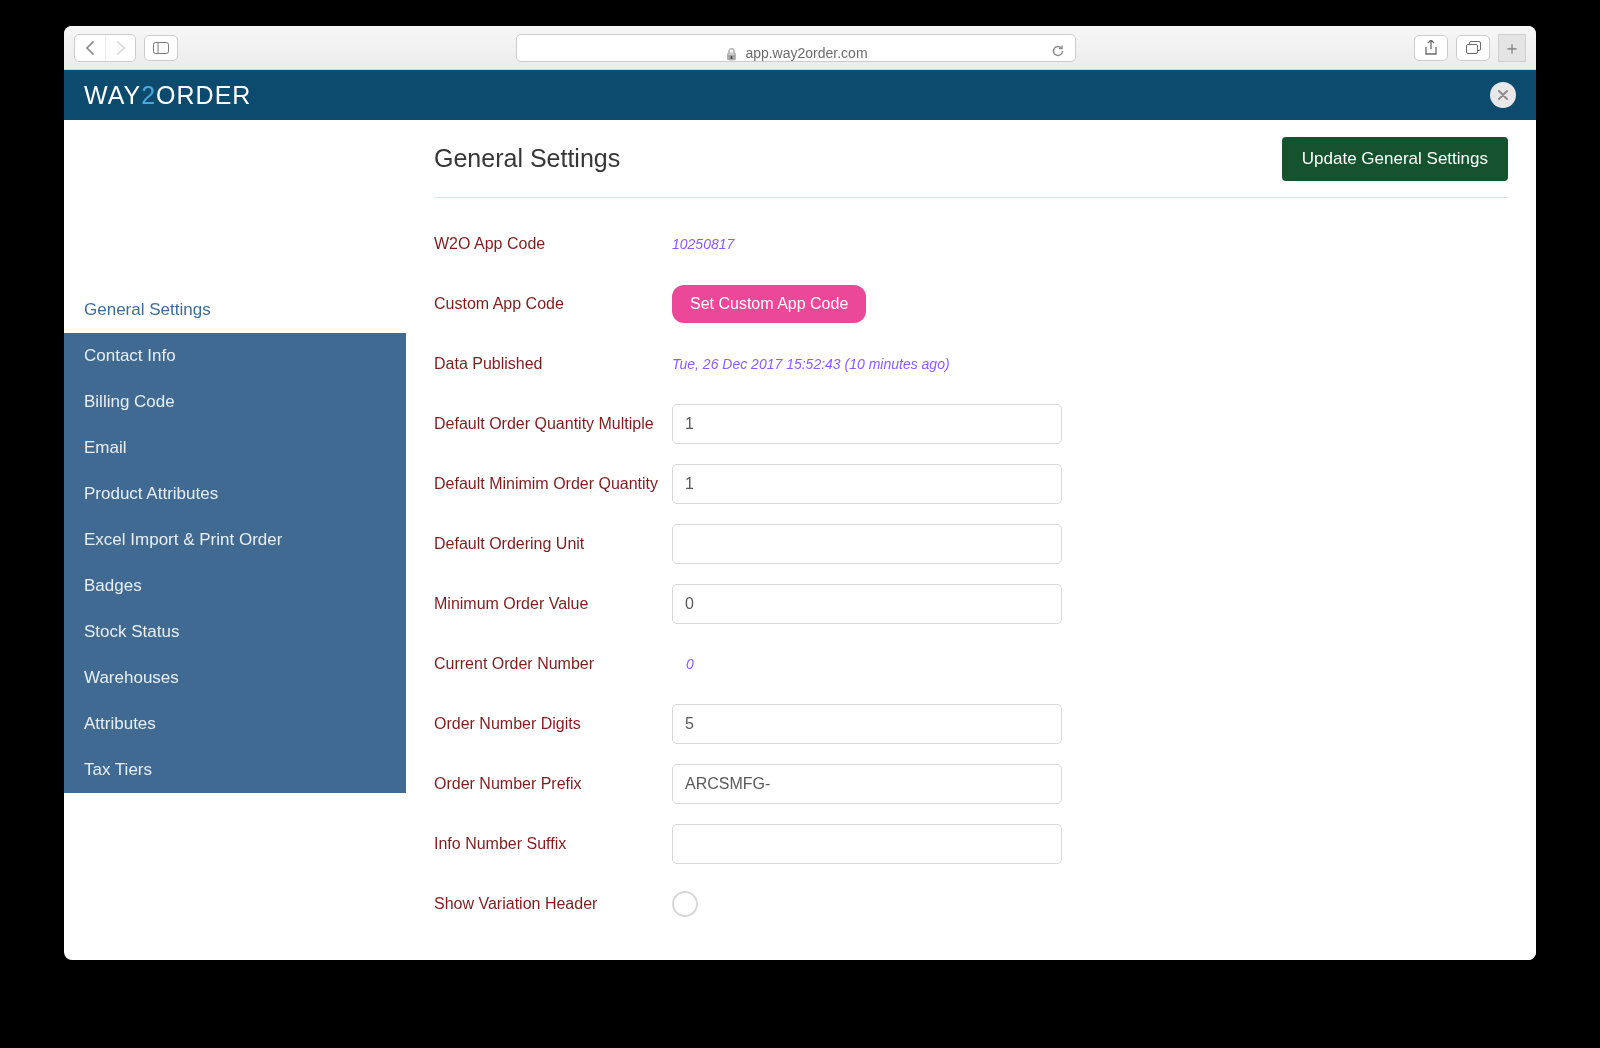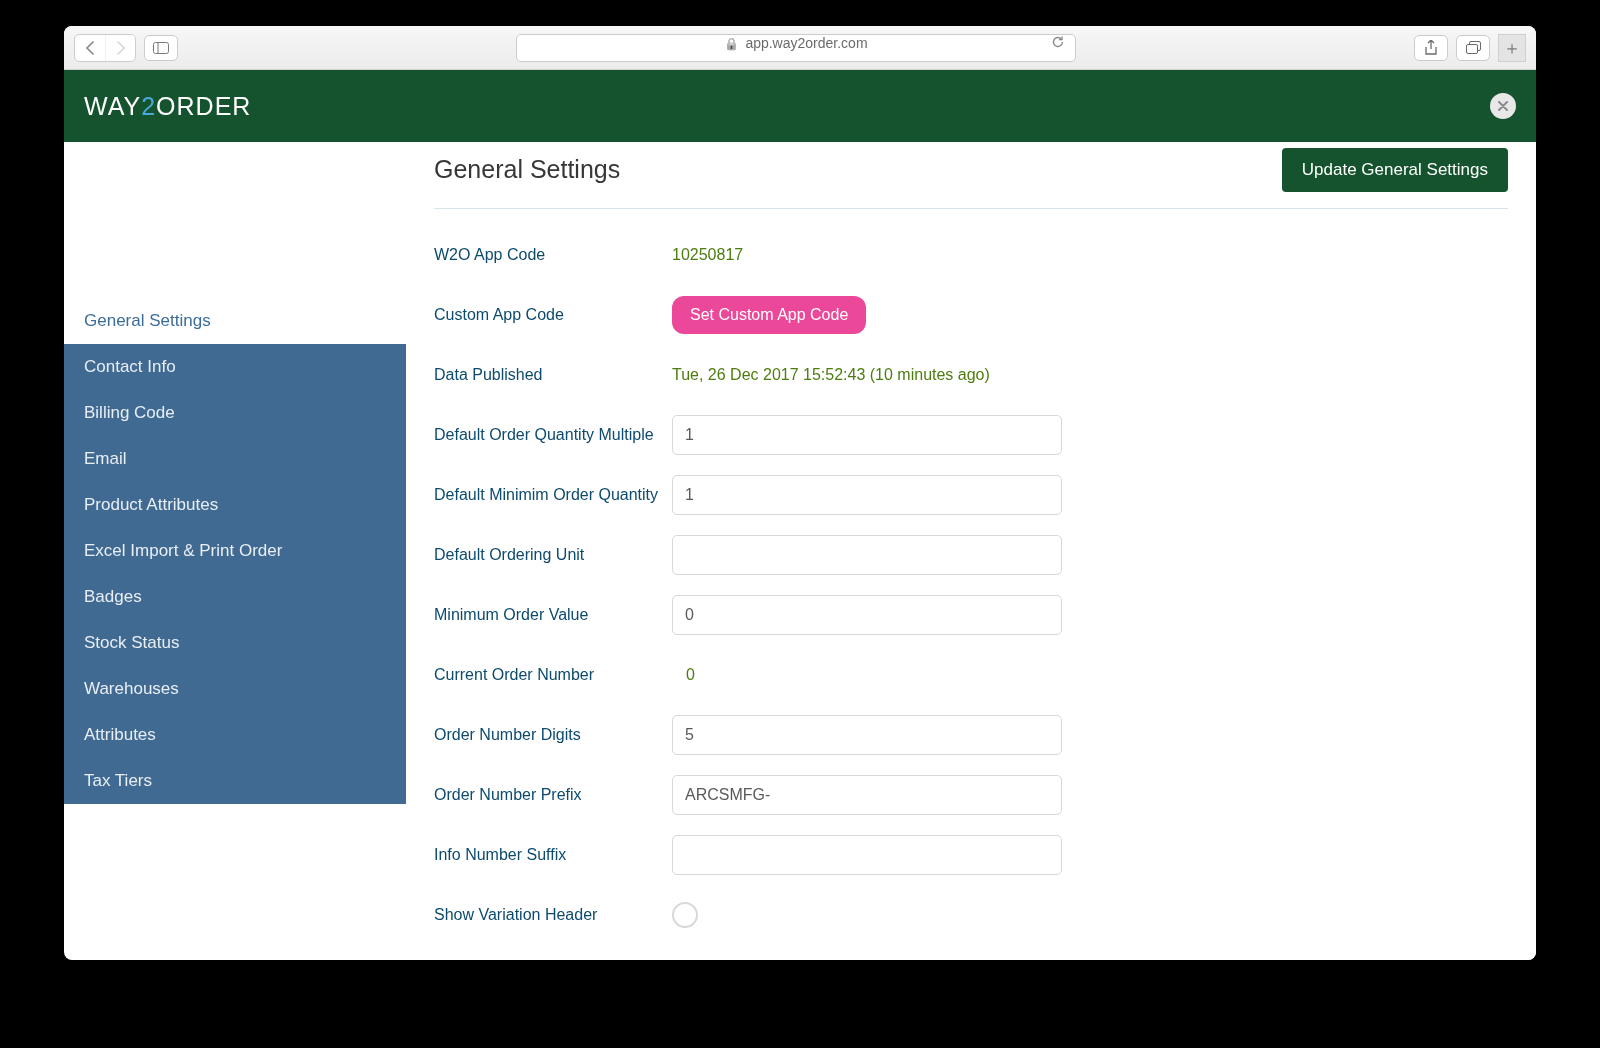--- a/index.html
+++ b/index.html
@@ -70,21 +70,21 @@
     cursor: pointer;
   }
   .address-bar {
     flex: 0 0 560px;
     margin: 0 auto;
     height: 28px;
     border: 1px solid #ccc;
     border-radius: 5px;
     background: #fff;
     display: flex;
-    align-items: flex-start;
+    align-items: flex-end;
     justify-content: center;
     gap: 6px;
     color: #6b6b6b;
     font-size: 14px;
     position: relative;
   }
   .address-bar .reload {
     position: absolute;
     right: 10px;
     color: #8a8a8a;
@@ -98,22 +98,22 @@
     width: 28px;
     height: 28px;
     background: #e4e4e4;
     border: 1px solid #cfcfcf;
     display:flex;align-items:center;justify-content:center;
     color:#7a7a7a;
     font-size:18px;
     cursor:pointer;
   }
   .app-header {
-    height: 72px;
-    background: #14532d;
+    height: 50px;
+    background: #0c4a6e;
     display: flex;
     align-items: center;
     padding: 0 20px;
     justify-content: space-between;
   }
   .logo {
     color: #fff;
     font-size: 25px;
     font-weight: 400;
     letter-spacing: 1px;
@@ -181,26 +181,27 @@
     cursor: pointer;
   }
   .form-row {
     display: flex;
     align-items: center;
     margin-bottom: 20px;
     min-height: 40px;
   }
   .form-label {
     width: 238px;
-    color: #0c4a6e;
+    color: #7f1d1d;
     font-size: 16px;
   }
   .form-value-static {
-    color: #4d7c0f;
-    font-size: 16px;
+    color: #8b5cf6;
+    font-size: 14px;
+    font-style: italic;
   }
   .text-input {
     width: 390px;
     height: 40px;
     border: 1px solid #d8d8d8;
     border-radius: 5px;
     padding: 0 12px;
     font-size: 16px;
     color: #5a5a5a;
   }

